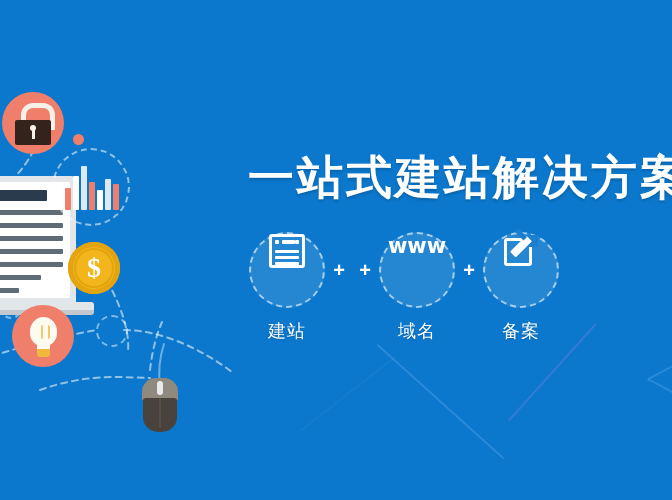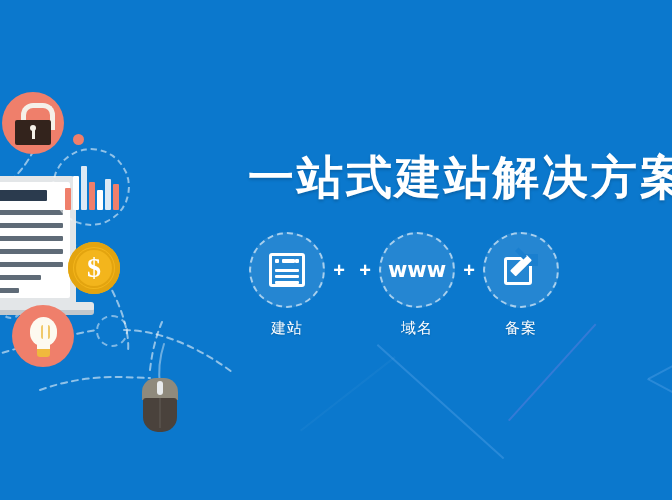--- a/index.html
+++ b/index.html
@@ -131,24 +131,24 @@
   #features{
     position:absolute;left:248px;top:232px;
     display:flex;align-items:flex-start;
   }
   .feat{width:78px;display:flex;flex-direction:column;align-items:center;}
   .feat .circle{
     position:relative;width:76px;height:76px;border-radius:50%;
     background:rgba(255,255,255,0.11);
     border:2px dashed rgba(255,255,255,0.60);
     box-sizing:border-box;
-    display:flex;align-items:center;justify-content:center;
+    display:flex;align-items:flex-start;justify-content:center;
   }
   .feat .cap{
-    margin-top:11px;color:#ffffff;font-size:15px;letter-spacing:1px;
+    margin-top:11px;color:#ffffff;font-size:18px;letter-spacing:1px;
     font-family:"DejaVu Sans","Liberation Sans",sans-serif;font-weight:500;
     text-shadow:0 1px 2px rgba(0,0,0,0.18);white-space:nowrap;
   }
   .plus{
     width:26px;color:#ffffff;font-size:20px;font-weight:bold;text-align:center;
     line-height:76px;height:76px;
   }
 
   
   .ic-web{position:relative;width:36px;height:34px;border:3px solid #fff;border-radius:3px;box-sizing:border-box;}

